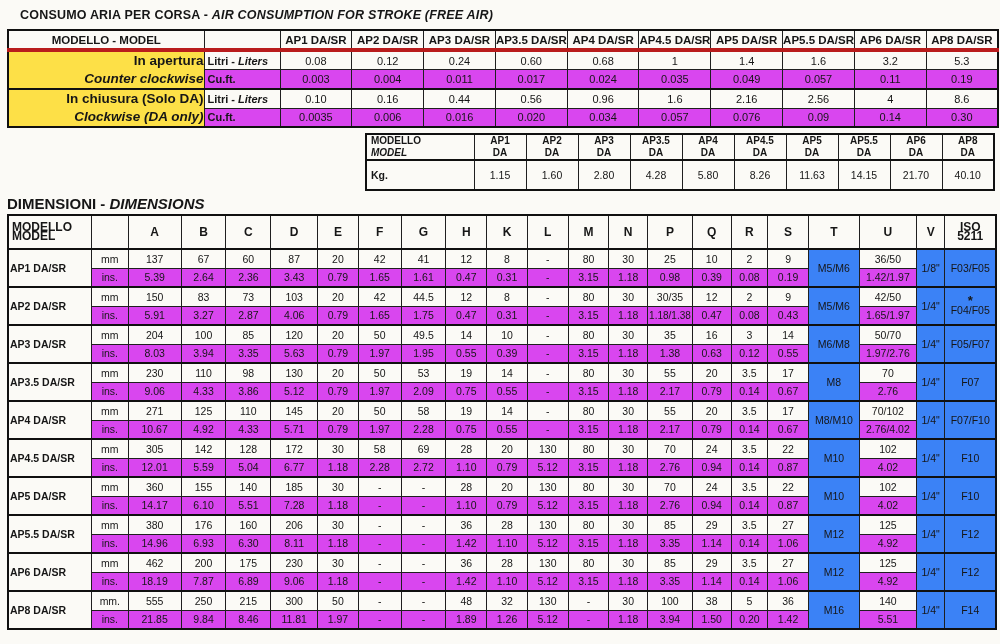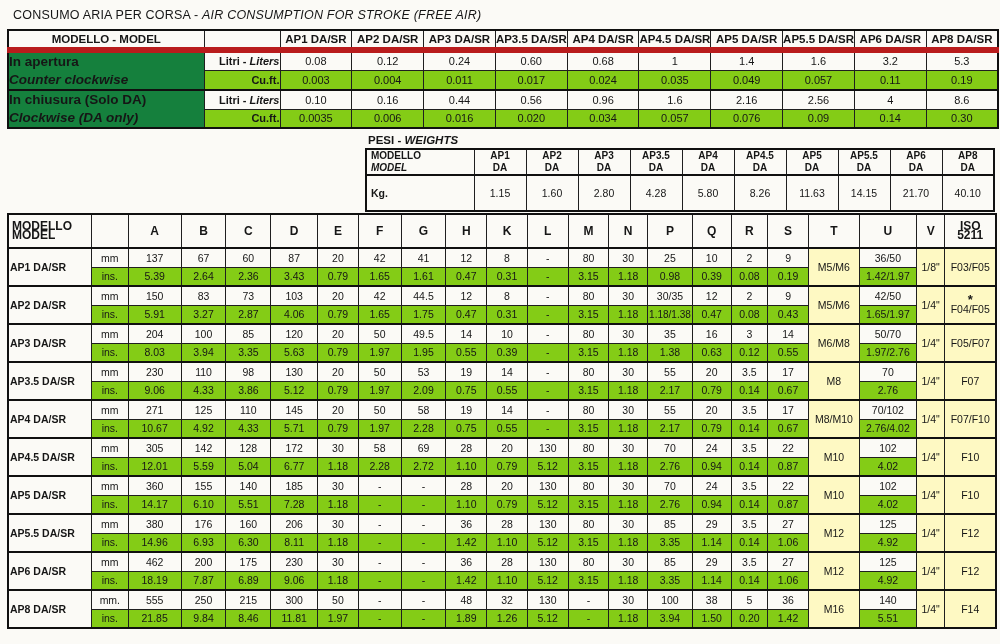--- a/index.html
+++ b/index.html
@@ -1,53 +1,53 @@
 <!DOCTYPE html>
 <html><head>
 <meta charset="utf-8">
 <style>
   *{box-sizing:border-box;margin:0;padding:0}
   html,body{width:1000px;height:644px}
   body{background:#fbfaf6;font-family:"Liberation Sans",sans-serif;color:#161616;overflow:hidden}
   .wrap{padding:6px 5px 0 7px}
   .em{font-style:italic}
-  .doc-title{font-size:12.5px;font-weight:normal;letter-spacing:.2px;margin:2px 0 7px 6px}
+  .doc-title{font-size:12.5px;font-weight:bold;letter-spacing:.2px;margin:2px 0 7px 13px}
   table{border-collapse:collapse;table-layout:fixed}
   td,th{border:1px solid #1f1f1f;text-align:center;overflow:hidden;white-space:nowrap}
-  .cyan{background:#84cc16}
+  .cyan{background:#d946ef}
   
   .air-t{width:990px;border:2px solid #101010}
   .air-t th{font-size:11.5px;height:20px;font-weight:bold}
-  .air-t thead th{border-bottom:6px solid #b91c1c}
+  .air-t thead th{border-bottom:4px solid #b91c1c}
   .air-t td{font-size:11px;height:18px}
   .air-t tr.grp-first td{border-top:2px solid #101010}
-  .air-label{text-align:left;background:#15803d}
+  .air-label{text-align:right;background:#fde047}
   .air-label div{height:18px;line-height:18px;font-size:13.5px;font-weight:bold}
-  .unit{text-align:right;padding-left:3px;font-size:10.5px;font-weight:bold}
+  .unit{text-align:left;padding-left:3px;font-size:10.5px;font-weight:bold}
   
   .pesi-block{margin:5px 0 0 358px;width:630px}
   .pesi-title{font-size:11.5px;font-weight:bold;margin:0 0 2px 3px}
   .w-t{width:628px;border:2px solid #101010}
   .w-t th{font-size:10px;height:26px;line-height:12px;font-weight:bold}
   .w-t thead th{border-bottom:2px solid #101010}
-  .w-t td{font-size:10.5px;height:36px}
+  .w-t td{font-size:10.5px;height:30px}
   .w-model{text-align:left;padding-left:4px}
   .w-rowlab{text-align:left;padding-left:4px;font-weight:bold;font-size:11px}
   
   .dims-title{font-size:15px;font-weight:bold;margin:4px 0 2px 0}
   .d-t{width:990px;border:2px solid #101010;margin-top:1px}
   .d-t th{height:34px;font-size:12px;font-weight:bold}
   .d-t thead th{border-bottom:2px solid #101010}
   .d-t td{font-size:10.5px;height:19px;padding:0 1px}
   .d-t tr.grp-first td{border-top:2px solid #101010}
   .d-mh{font-size:8px;line-height:9px;text-align:left;padding-left:3px}
   .d-iso-h{font-size:8px;line-height:9px}
   .dmodel{text-align:left;padding-left:3px;font-weight:bold;font-size:10px;background:#fbfaf6}
   .dunit{font-size:10px}
-  .tcell,.vcell,.isocell{background:#fef9c3;font-size:10px}
+  .tcell,.vcell,.isocell{background:#3b82f6;font-size:10px}
   .isocell{font-size:10px}
   .star{line-height:7px;font-size:13px;font-weight:bold;height:7px}
 </style>
 </head>
 <body>
 
 <div class="wrap">
 
   <div class="doc-title"><span>CONSUMO ARIA PER CORSA - </span><span class="em">AIR CONSUMPTION FOR STROKE (FREE AIR)</span></div>
 
@@ -131,21 +131,20 @@
           <td>0.057</td>
           <td>0.076</td>
           <td>0.09</td>
           <td>0.14</td>
           <td>0.30</td>
         </tr>
       </tbody>
   </table>
 
   <div class="pesi-block">
-    <div class="pesi-title"><span>PESI - </span><span class="em">WEIGHTS</span></div>
     <table class="w-t">
       <colgroup>
           <col style="width:108px">
           <col span="10" style="width:52px">
         </colgroup>
       <thead>
         <tr id="w-head">
           <th class="w-model">
             <div>MODELLO</div>
             <div class="em">MODEL</div>
@@ -203,20 +202,21 @@
             <td>8.26</td>
             <td>11.63</td>
             <td>14.15</td>
             <td>21.70</td>
             <td>40.10</td>
           </tr>
       </tbody>
     </table>
   </div>
 
+  <div class="dims-title"><span>DIMENSIONI - </span><span class="em">DIMENSIONS</span></div>
 
   <table class="d-t">
     <colgroup>
       <col style="width:82px">
         <col style="width:36px">
       <col style="width:52px">
         <col style="width:44px">
         <col style="width:44px">
         <col style="width:46px">
       <col style="width:40px">

